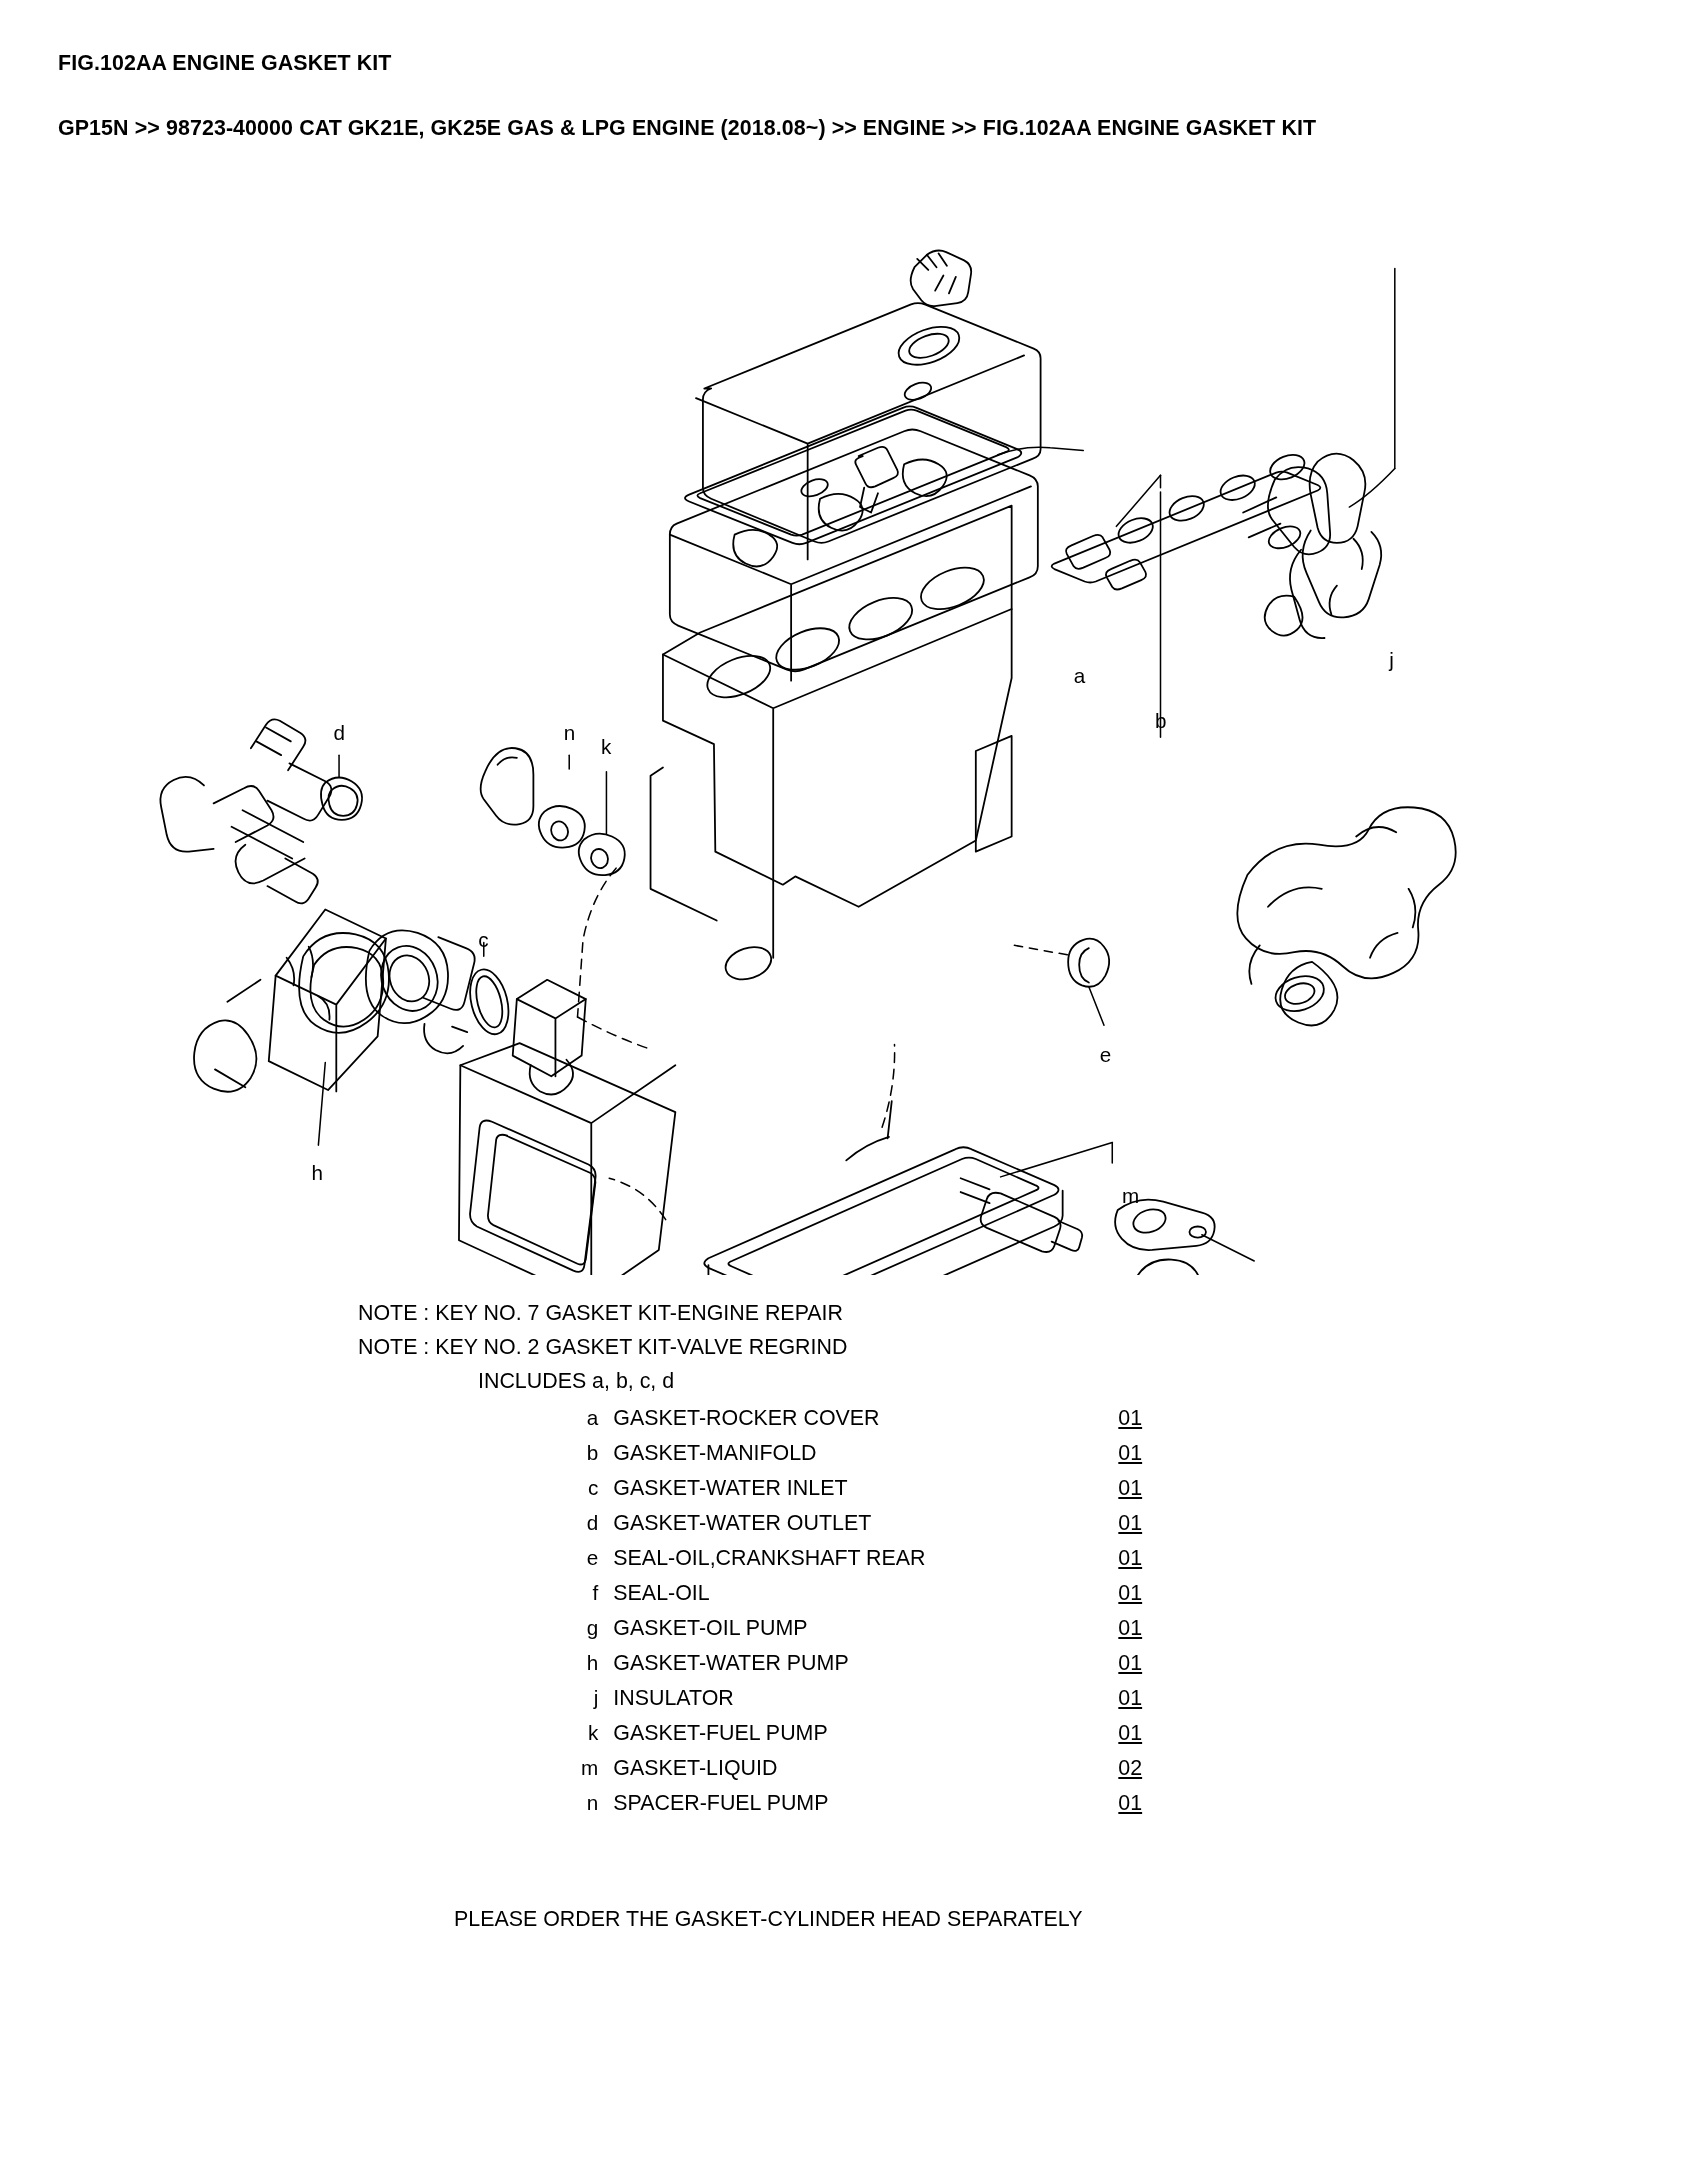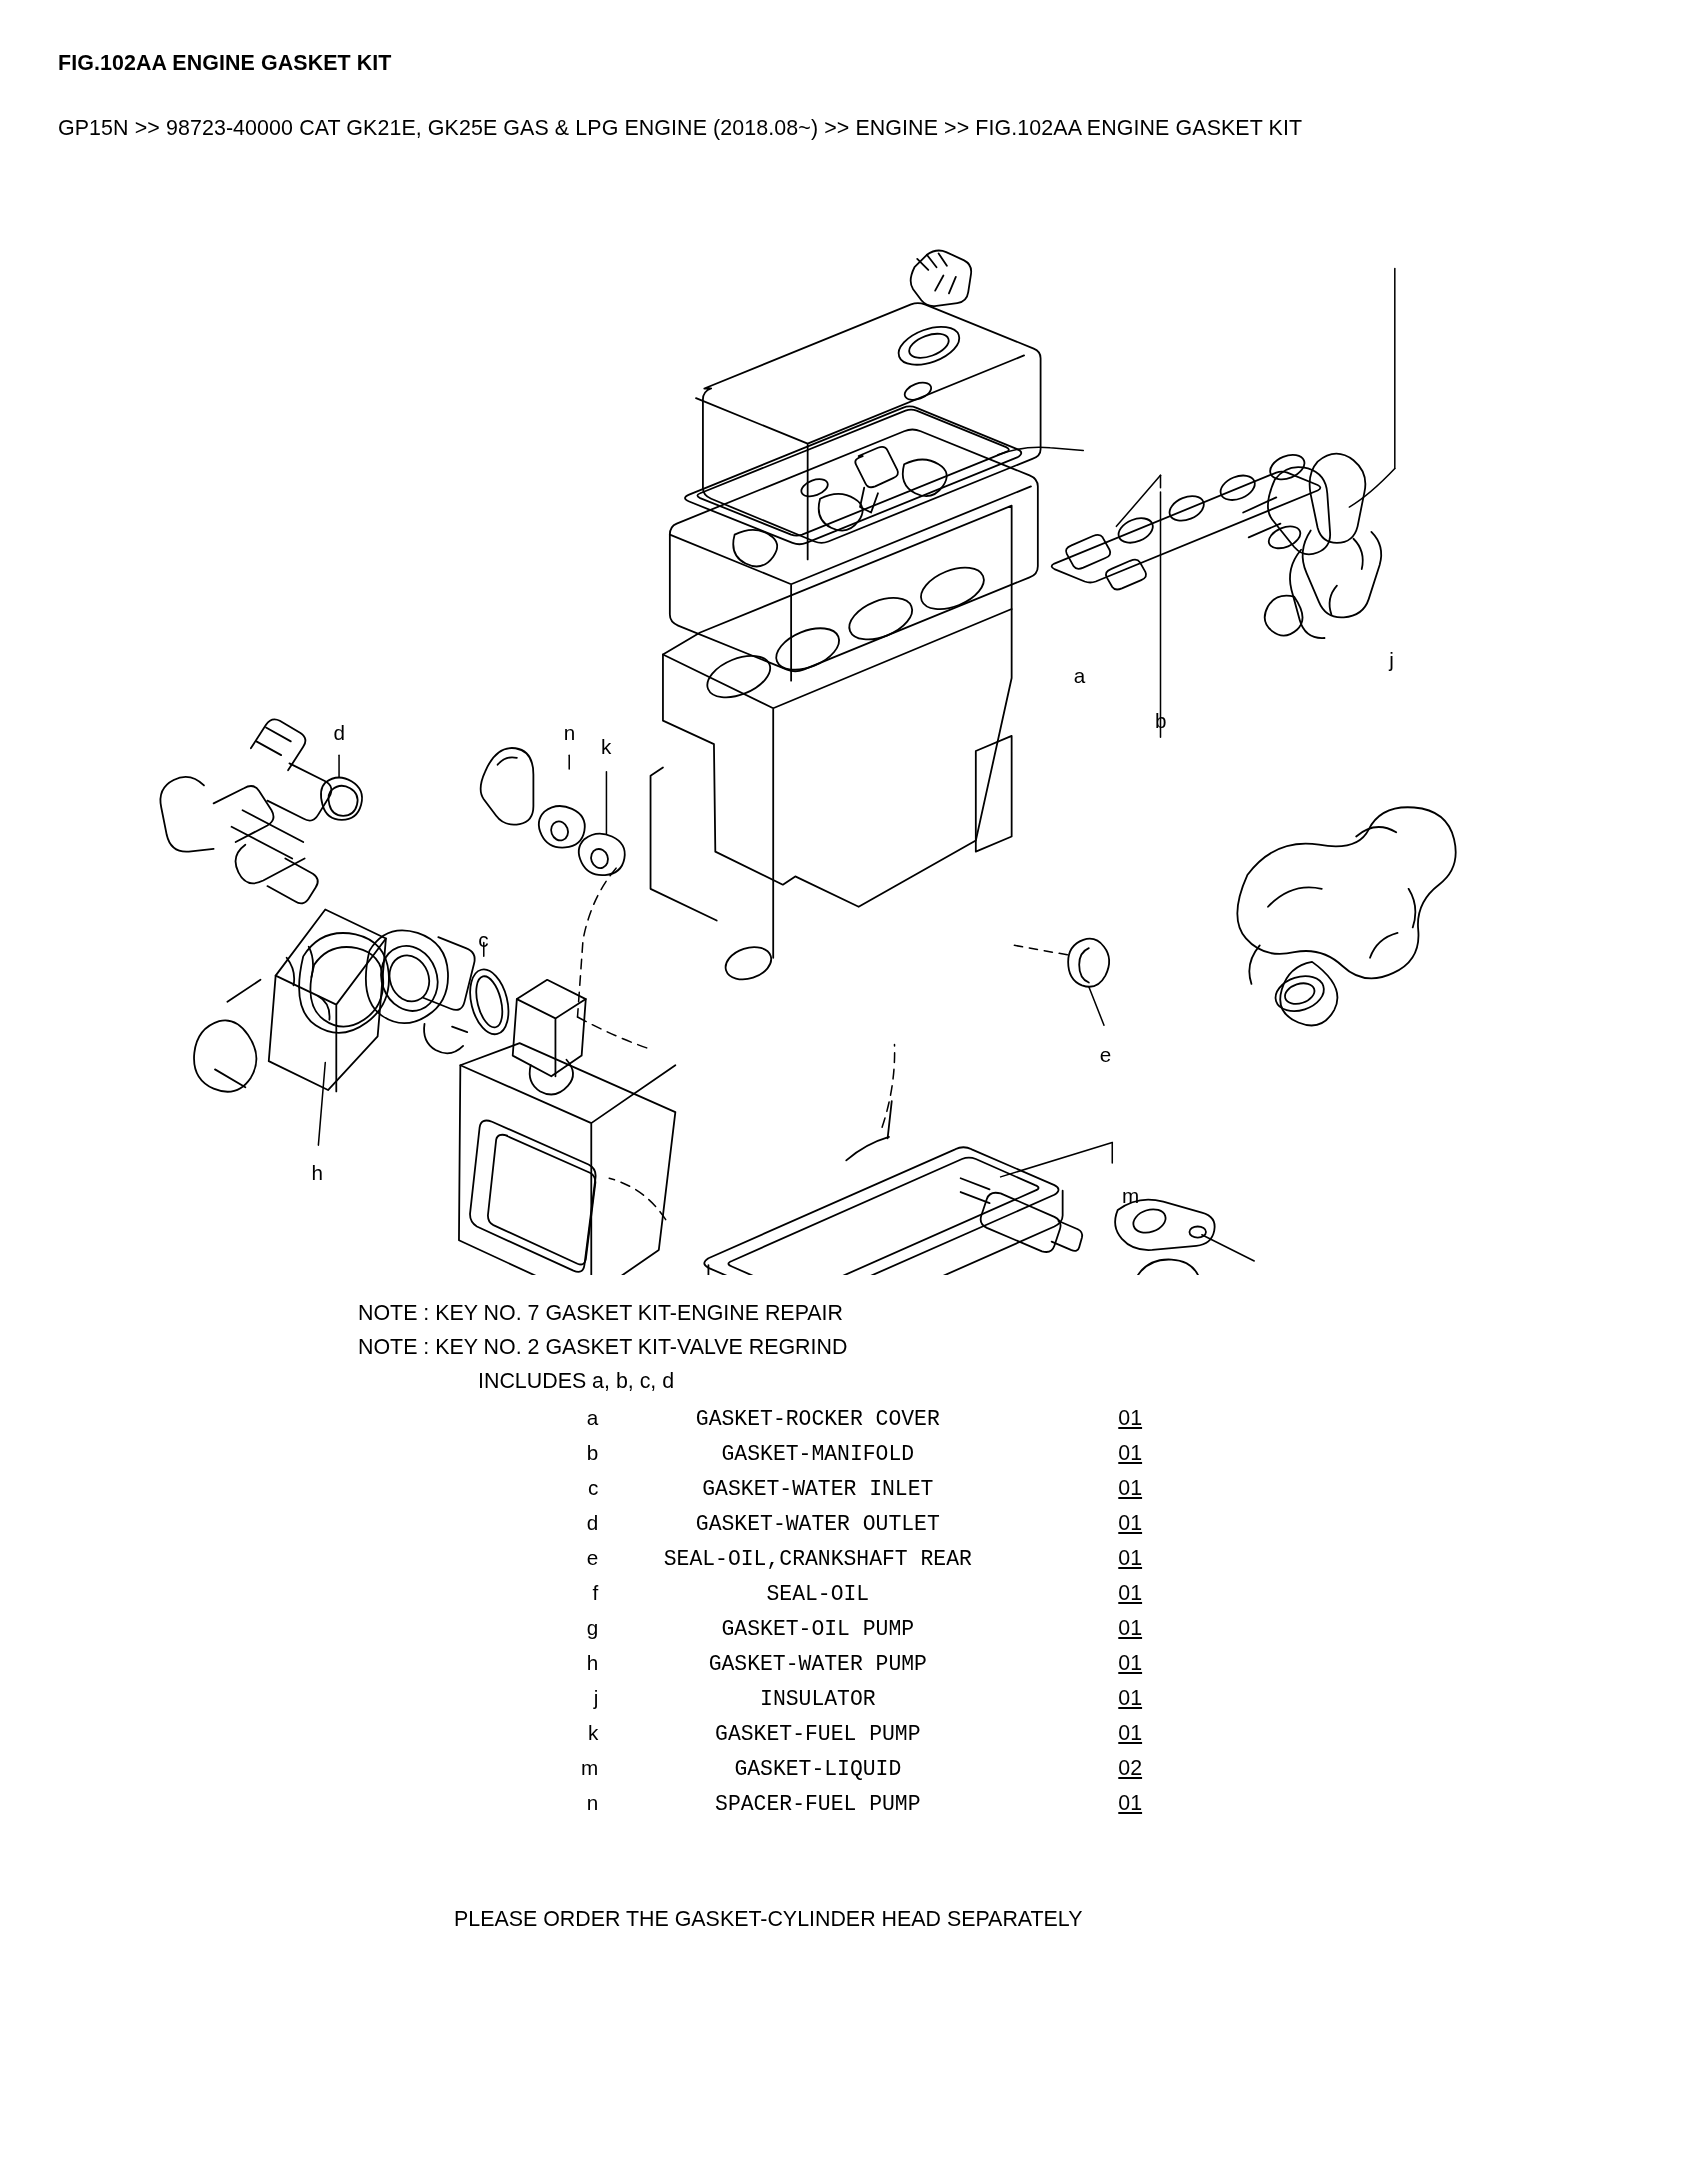--- a/index.html
+++ b/index.html
@@ -29,21 +29,21 @@
     font-size: 21.4px;
     font-weight: bold;
     letter-spacing: 0.1px;
     white-space: nowrap;
   }
   .breadcrumb {
     position: absolute;
     left: 58px;
     top: 116px;
     font-size: 21.4px;
-    font-weight: normal;
+    font-weight: bold;
     letter-spacing: 0.1px;
     white-space: nowrap;
   }
   .figure {
     position: absolute;
     left: 0px;
     top: 227px;
     width: 1687px;
     height: 1048px;
   }
@@ -81,22 +81,21 @@
     white-space: nowrap;
   }
   .parts-table td.key {
     width: 34px;
     text-align: right;
     padding-right: 15px;
     font-size: 20.7px;
   }
   .parts-table td.desc {
     width: 413px;
-    text-align: center;
-    font-family: Liberation Mono, monospace;
+    text-align: left;
   }
   .parts-table td.qty {
     width: 83px;
     text-align: left;
     padding-left: 96px;
     text-decoration: underline;
   }
   .parts-table tr {
     height: 35px;
   }

